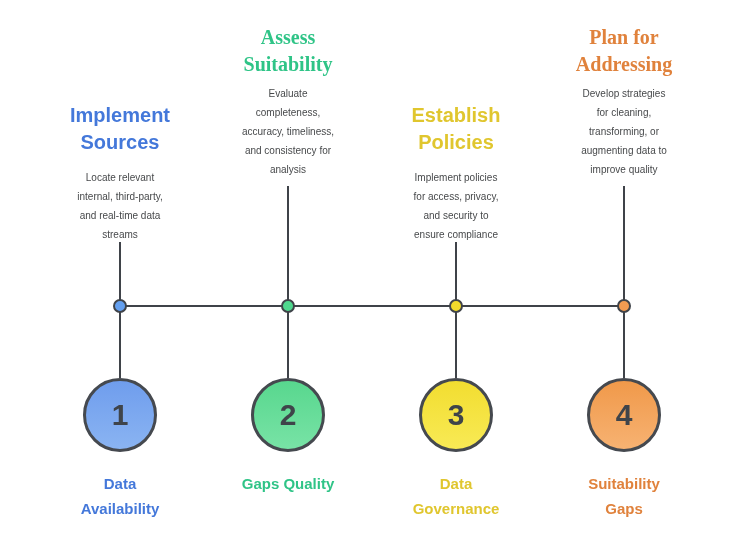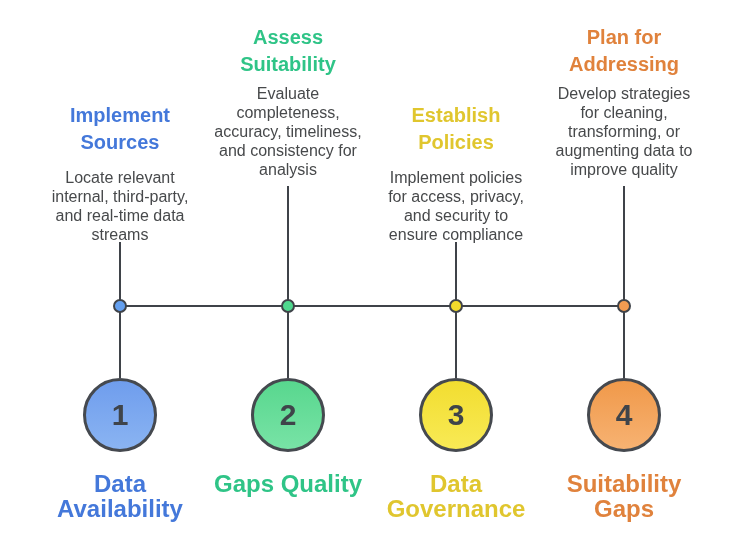--- a/index.html
+++ b/index.html
@@ -29,29 +29,29 @@
     position: absolute;
     left: calc(var(--cx) - 95px);
     width: 190px;
     text-align: center;
     font-size: 20px;
     font-weight: bold;
     line-height: 27px;
     color: var(--accent);
     white-space: pre-line;
   }
-  .step.high .title { top: 24px; }
+  .step.high .title { top: 24px; font-family: Liberation Serif, serif; }
   .step.low  .title { top: 102px; }
 
   .desc {
     position: absolute;
     left: calc(var(--cx) - 95px);
     width: 190px;
     text-align: center;
-    font-size: 16px;
+    font-size: 10px;
     line-height: 19px;
     color: #47494b;
     white-space: pre-line;
   }
   .step.high .desc { top: 84px; }
   .step.low  .desc { top: 168px; }
 
   .vline-up {
     position: absolute;
     left: calc(var(--cx) - 1px);
@@ -94,21 +94,21 @@
     font-size: 30px;
     font-weight: bold;
     color: #3f444a;
   }
   .label {
     position: absolute;
     left: calc(var(--cx) - 95px);
     top: 471px;
     width: 190px;
     text-align: center;
-    font-size: 24px;
+    font-size: 15px;
     font-weight: bold;
     line-height: 25px;
     color: var(--accent);
     white-space: pre-line;
   }
 </style>
 </head>
 <body>
 
 <div class="canvas">

